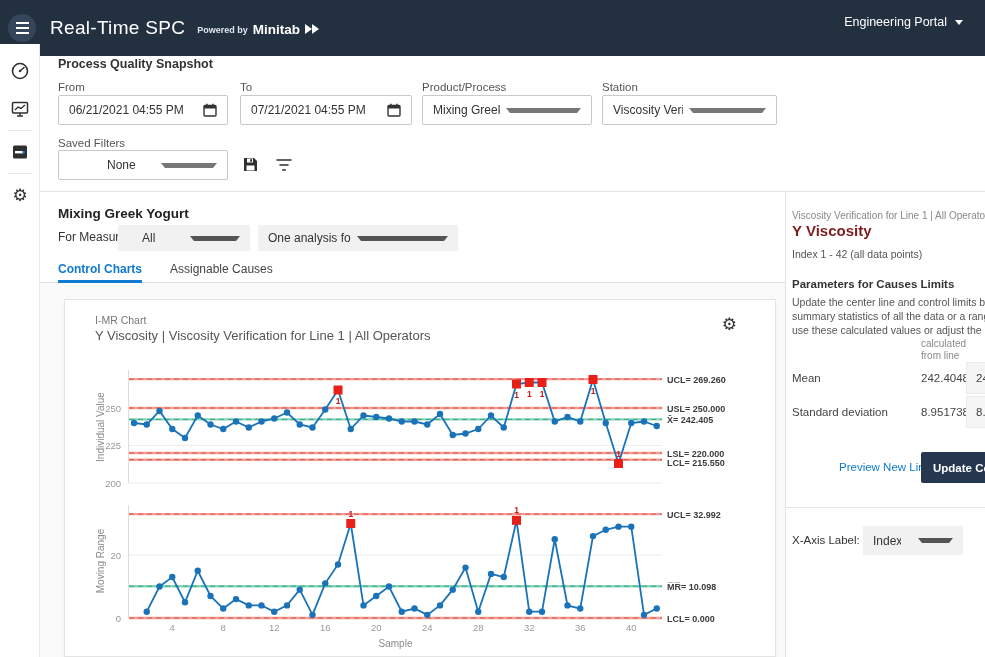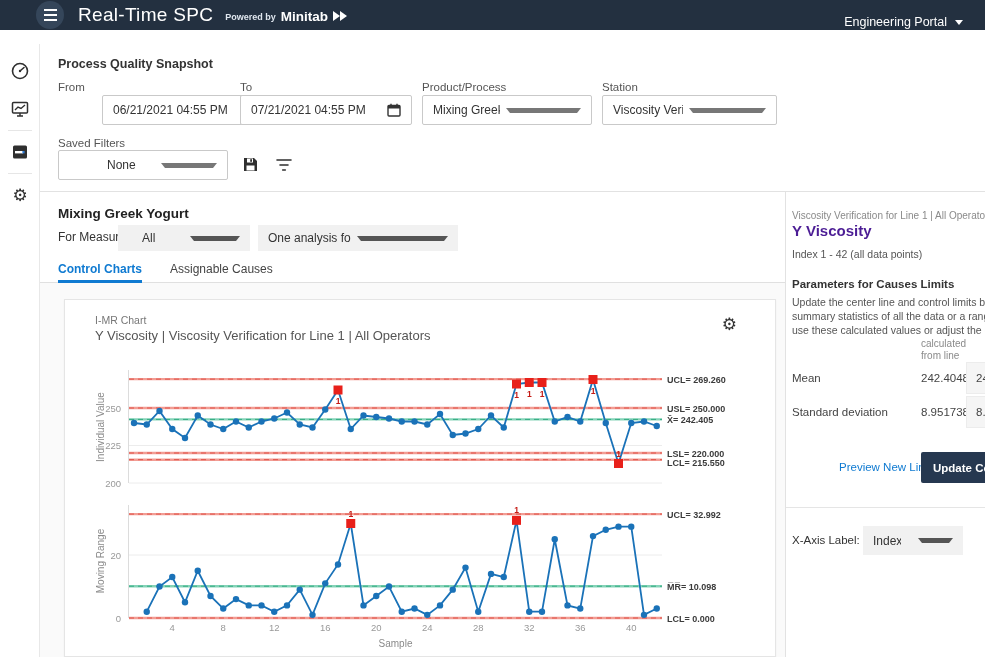--- a/index.html
+++ b/index.html
@@ -1,20 +1,20 @@
 <!DOCTYPE html>
 <html><head>
 <meta charset="utf-8">
 <style>
   * { margin:0; padding:0; box-sizing:border-box; }
   body { font-family:"Liberation Sans", sans-serif; background:#fff; }
   .page { position:relative; width:985px; height:657px; overflow:hidden; background:#fff; }
 
   
-  .navbar { position:absolute; left:0; top:0; width:985px; height:30px; background:#233040; display:flex; align-items:center;padding-left:28px; }
+  .navbar { position:absolute; left:0; top:0; width:985px; height:56px; background:#233040; display:flex; align-items:center; }
   .hamburger { width:28px; height:28px; border-radius:50%; background:#35465a; margin-left:8px; display:flex; flex-direction:column; justify-content:center; align-items:center; gap:3px; cursor:pointer; }
   .hamburger i { display:block; width:13px; height:2px; background:#fff; }
   .app-title { color:#fff; font-size:19px; margin-left:14px; letter-spacing:.3px; }
   .powered { color:#dfe6ee; font-size:9px; font-weight:bold; margin-left:12px; margin-top:4px; }
   .brand { color:#fff; font-size:13.5px; font-weight:bold; margin-left:5px; margin-top:2px; }
   .brand-logo { margin-left:4px; margin-top:4px; }
   .portal { position:absolute; right:22px; top:0; height:44px; display:flex; align-items:center; color:#fff; font-size:12.5px; cursor:pointer; }
   .caret-down { display:inline-block; width:0; height:0; border-left:4px solid transparent; border-right:4px solid transparent; border-top:5px solid #fff; margin-left:8px; }
 
   
@@ -44,21 +44,21 @@
   .chart-card { position:absolute; left:64px; top:299px; width:712px; height:358px; background:#fff; border:1px solid #e5e5e5; box-shadow:0 1px 2px rgba(0,0,0,.04); }
   .card-type { position:absolute; left:30px; top:14px; font-size:10.5px; color:#777; }
   .card-title { position:absolute; left:30px; top:28px; font-size:13px; color:#555; }
   .card-gear { position:absolute; right:38px; top:16px; font-size:17px; color:#333; cursor:pointer; line-height:1; }
   .chart-svg { position:absolute; left:0; top:50px; }
 
   
   .rpanel { position:absolute; left:785px; top:192px; width:200px; height:465px; background:#fff; border-left:1px solid #e2e2e2; }
   .rp { position:absolute; white-space:nowrap; }
   .rp-sub { left:6px; top:18px; font-size:10px; color:#8a8a8a; }
-  .rp-title { left:6px; top:30px; font-size:15px; font-weight:bold; color:#4c1d95; }
+  .rp-title { left:6px; top:30px; font-size:15px; font-weight:bold; color:#7f1d1d; }
   .rp-index { left:6px; top:56px; font-size:10.5px; color:#555; }
   .rp-heading { left:6px; top:86px; font-size:11.5px; font-weight:bold; color:#333; }
   .rp-desc { left:6px; font-size:10.5px; color:#555; }
   .rp-colhead { left:135px; top:146px; font-size:10px; color:#8a8a8a; line-height:12px; }
   .rp-rowlabel { left:6px; font-size:11.5px; color:#444; }
   .rp-val { left:135px; font-size:11.5px; color:#444; }
   .rp-input { position:absolute; left:180px; width:60px; height:32px; background:#f5f5f5; border:1px solid #ececec; font-size:11.5px; color:#444; padding-left:9px; font-family:"Liberation Sans",sans-serif; }
   .rp-link { left:53px; top:269px; font-size:11.5px; color:#0f7ad1; cursor:pointer; }
   .rp-button { position:absolute; left:135px; top:260px; height:31px; width:130px; background:#263850; color:#fff; font-size:11.5px; font-weight:bold; border:none; border-radius:2px; padding:0 12px; white-space:nowrap; cursor:pointer; font-family:"Liberation Sans",sans-serif; }
   .rp-divider { position:absolute; left:0; top:315px; width:200px; height:1px; background:#e5e5e5; }
@@ -120,21 +120,21 @@
     </div>
     <div class="side-div"></div>
     <div class="side-icon">
       <span style="font-family:'DejaVu Sans',sans-serif;font-size:17px;color:#2f2f2f;line-height:1;">⚙</span>
     </div>
   </div>
 
   <div class="section-heading">Process Quality Snapshot</div>
 
   <div class="f-label" style="left:58px; top:81px;">From</div>
-  <div class="input" style="left:58px; top:95px; width:170px;margin-left:44px;">
+  <div class="input" style="left:58px; top:95px; width:170px;">
     <span>06/21/2021 04:55 PM</span>
     <svg width="14" height="14" viewBox="0 0 14 14">
         <rect x="1" y="2.5" width="12" height="10.5" rx="1" fill="none" stroke="#333" stroke-width="1.4"></rect>
         <rect x="1" y="2.5" width="12" height="3" fill="#333"></rect>
         <path d="M4 0.8 V3 M10 0.8 V3" stroke="#333" stroke-width="1.4"></path>
       </svg>
   </div>
 
   <div class="f-label" style="left:240px; top:81px;">To</div>
   <div class="input" style="left:240px; top:95px; width:172px;">

